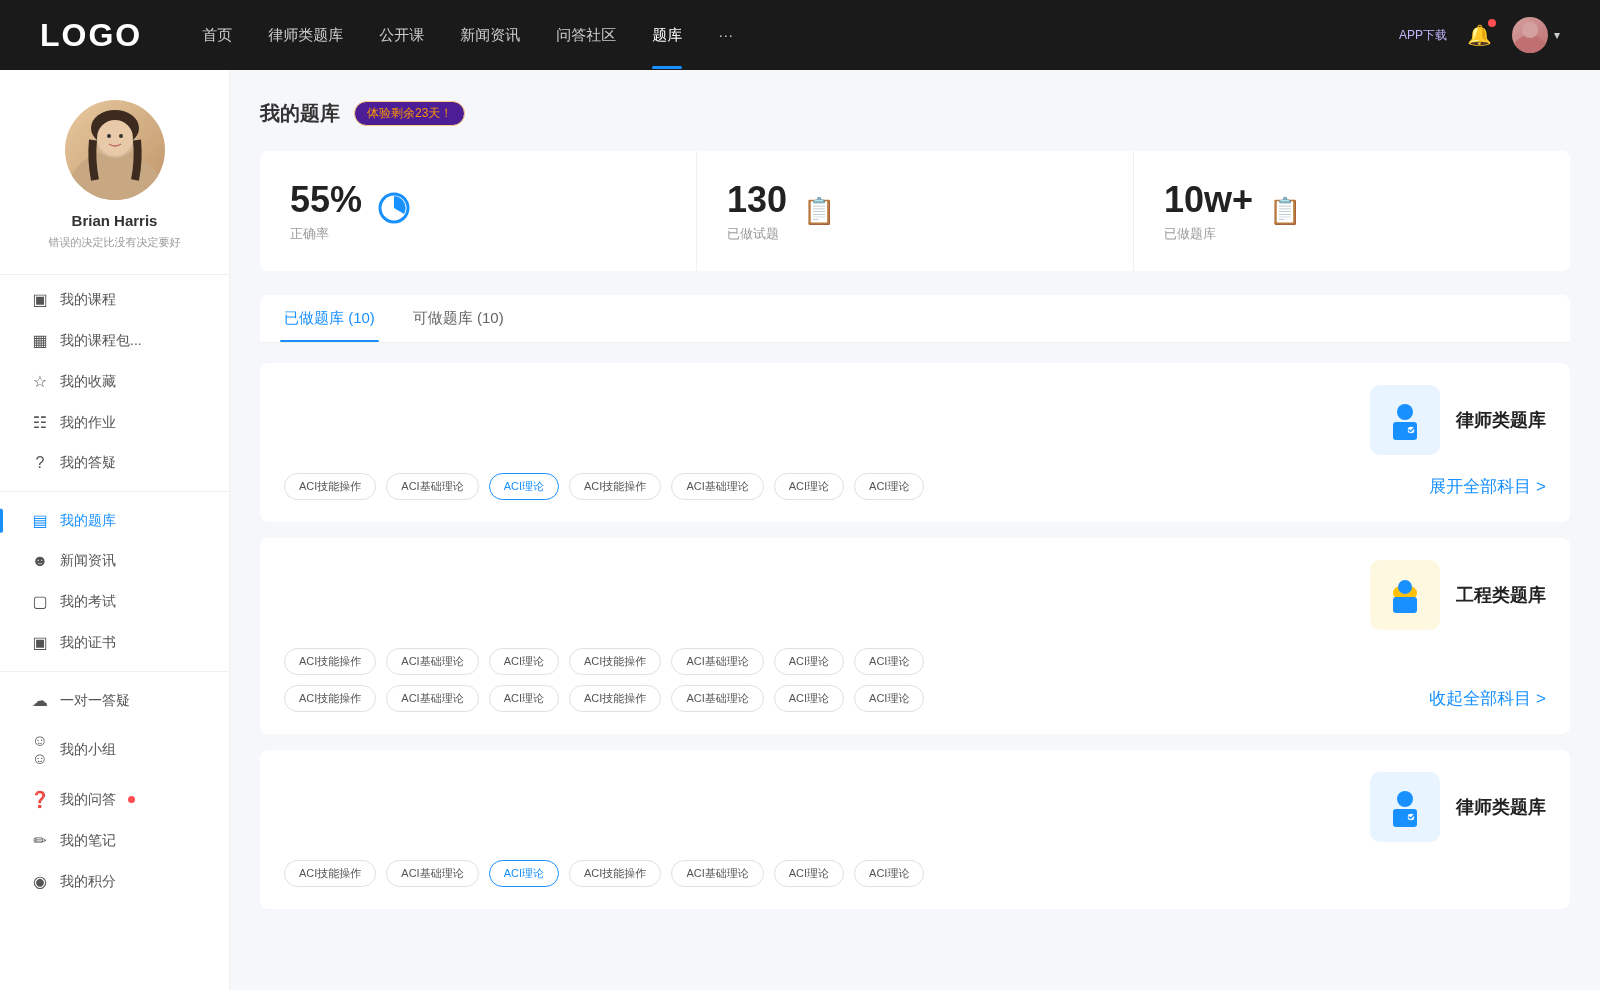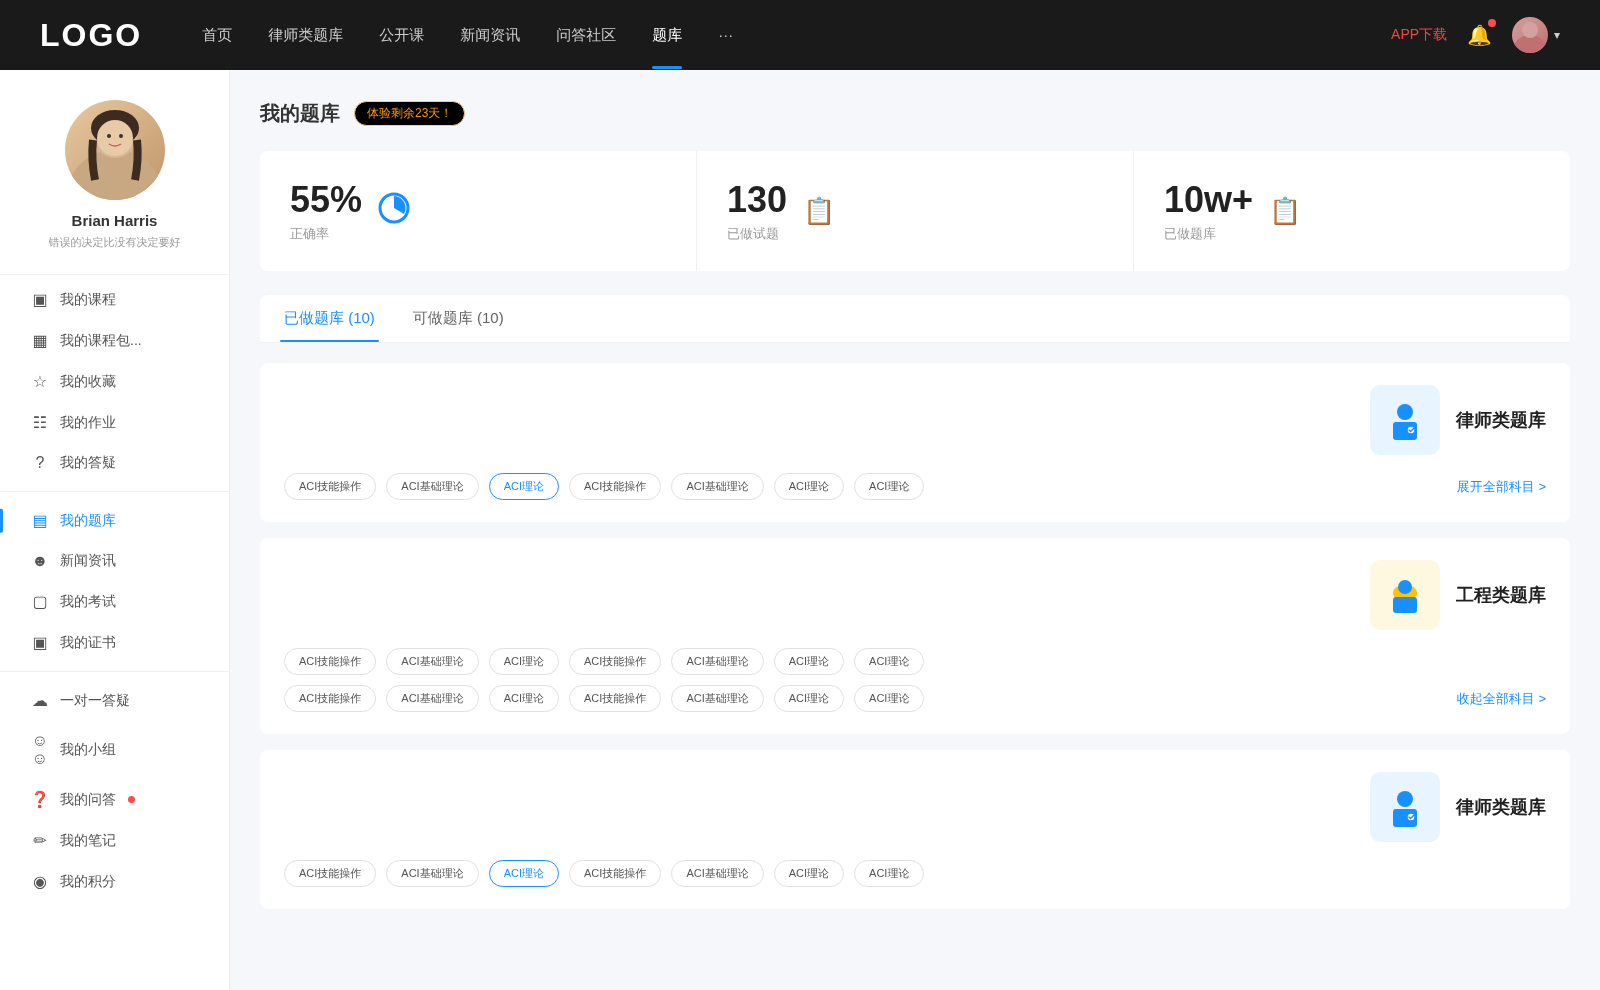--- a/index.html
+++ b/index.html
@@ -48,22 +48,22 @@
       background: #1890ff;
       border-radius: 2px;
     }
     .navbar-right {
       display: flex;
       align-items: center;
       gap: 20px;
       color: #fff;
     }
     .navbar-download {
-      font-size: 14px;
-      color: #ef4444;
+      font-size: 12px;
+      color: #c4b5fd;
       margin-left: 35px;
     }
     .bell-icon {
       font-size: 20px;
       position: relative;
       cursor: pointer;
     }
     .bell-badge {
       position: absolute;
       top: -4px;
@@ -187,21 +187,21 @@
       align-items: center;
       gap: 14px;
       margin-bottom: 24px;
     }
     .page-title {
       font-size: 20px;
       font-weight: 600;
       color: #333;
     }
     .trial-badge {
-      background: #000000;
+      background: #4c1d95;
       color: #ff9800;
       font-size: 12px;
       padding: 3px 12px;
       border-radius: 20px;
       border: 1px solid #ffcc80;
     }
 
     
     .stats-row {
       display: flex;
@@ -287,21 +287,21 @@
       cursor: pointer;
       white-space: nowrap;
     }
     .tag.active-tag {
       border-color: #1890ff;
       color: #1890ff;
       background: #fff;
     }
     .expand-link {
       margin-left: auto;
-      font-size: 13px;
+      font-size: 17px;
       color: #1890ff;
       cursor: pointer;
       white-space: nowrap;
       align-self: center;
     }
     .bank-tags-row {
       display: flex;
       align-items: center;
       gap: 10px;
       margin-bottom: 10px;

